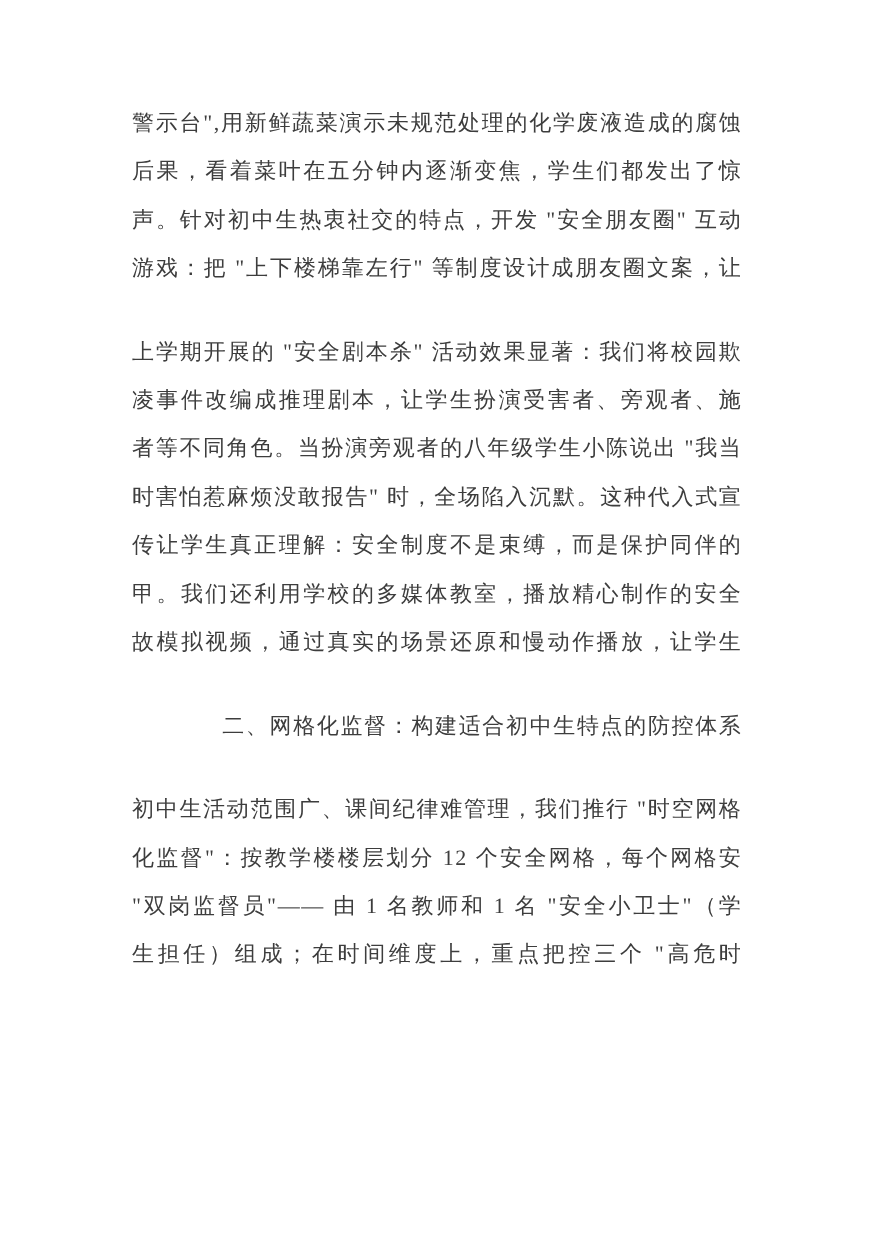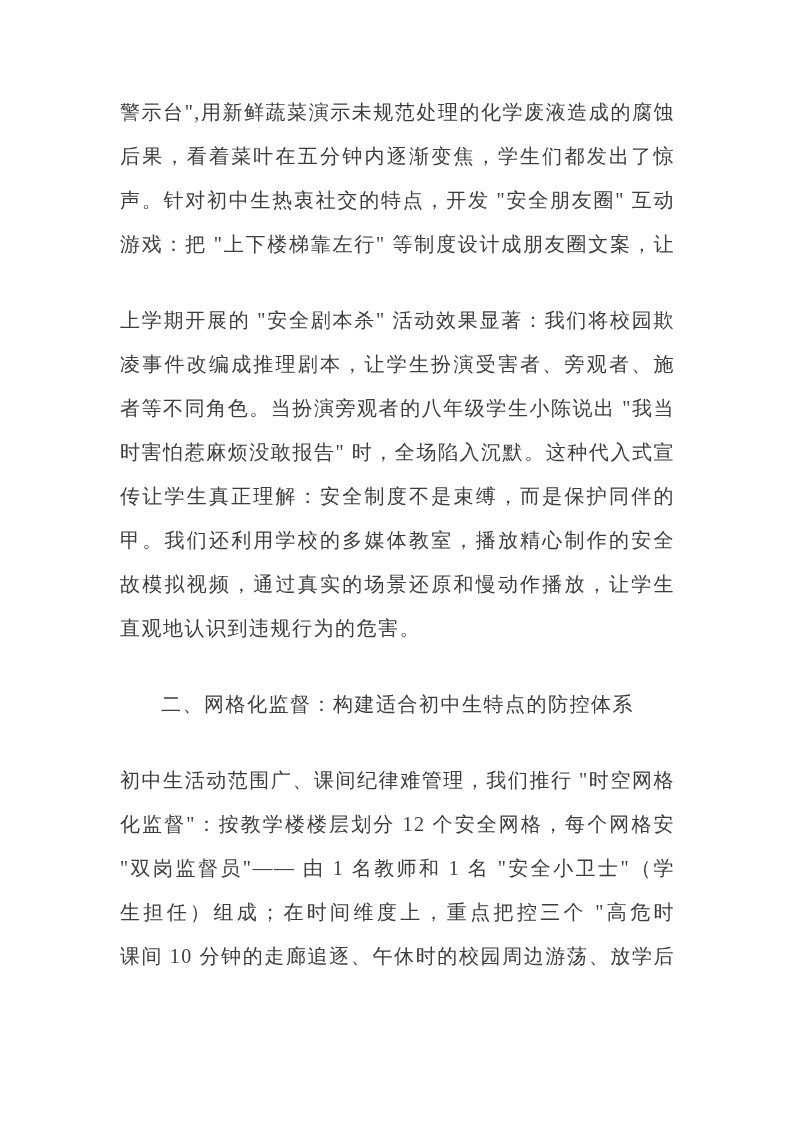--- a/index.html
+++ b/index.html
@@ -32,46 +32,44 @@
     white-space: normal;
     overflow: hidden;
     text-align: left;
   }
   .line.fill {
     text-align: justify;
     text-align-last: justify;
     text-justify: inter-character;
   }
   .heading .line {
-    text-align: center;
+    text-align: right;
   }
 </style>
 </head>
 <body style="background: rgb(255, 255, 255);">
 
 <main class="page" id="content" style="color: rgb(61, 61, 61);">
     <div class="block paragraph">
       <div class="line fill">警示台",用新鲜蔬菜演示未规范处理的化学废液造成的腐蚀</div>
       <div class="line fill">后果，看着菜叶在五分钟内逐渐变焦，学生们都发出了惊叹</div>
       <div class="line fill">声。针对初中生热衷社交的特点，开发 "安全朋友圈" 互动</div>
       <div class="line fill">游戏：把 "上下楼梯靠左行" 等制度设计成朋友圈文案，让</div>
     </div>
     <div class="block paragraph">
       <div class="line fill">上学期开展的 "安全剧本杀" 活动效果显著：我们将校园欺</div>
       <div class="line fill">凌事件改编成推理剧本，让学生扮演受害者、旁观者、施暴</div>
       <div class="line fill">者等不同角色。当扮演旁观者的八年级学生小陈说出 "我当</div>
       <div class="line fill">时害怕惹麻烦没敢报告" 时，全场陷入沉默。这种代入式宣</div>
       <div class="line fill">传让学生真正理解：安全制度不是束缚，而是保护同伴的铠</div>
       <div class="line fill">甲。我们还利用学校的多媒体教室，播放精心制作的安全事</div>
       <div class="line fill">故模拟视频，通过真实的场景还原和慢动作播放，让学生更</div>
-      <div class="line">直观地认识到违规行为的危害。</div>
     </div>
     <div class="block heading">
       <div class="line">二、网格化监督：构建适合初中生特点的防控体系</div>
     </div>
     <div class="block paragraph">
       <div class="line fill">初中生活动范围广、课间纪律难管理，我们推行 "时空网格</div>
       <div class="line fill">化监督"：按教学楼楼层划分 12 个安全网格，每个网格安排</div>
       <div class="line fill">"双岗监督员"—— 由 1 名教师和 1 名 "安全小卫士"（学</div>
       <div class="line fill">生担任）组成；在时间维度上，重点把控三个 "高危时段"：</div>
-      <div class="line fill">课间 10 分钟的走廊追逐、午休时的校园周边游荡、放学后</div>
     </div>
   </main>
 
 </body></html>

